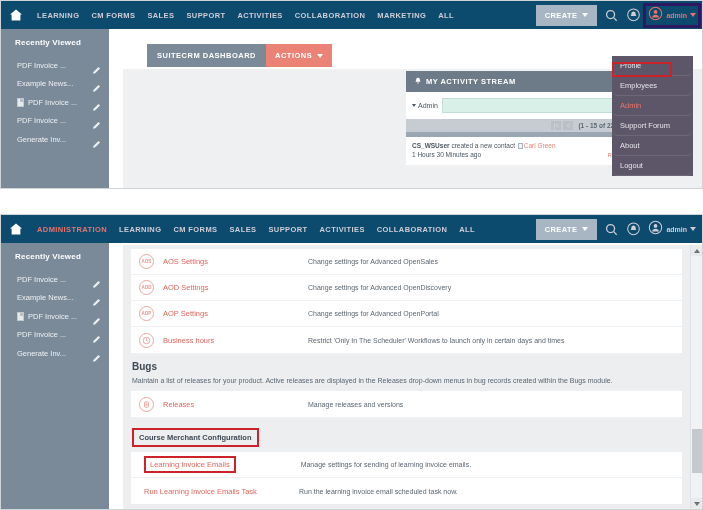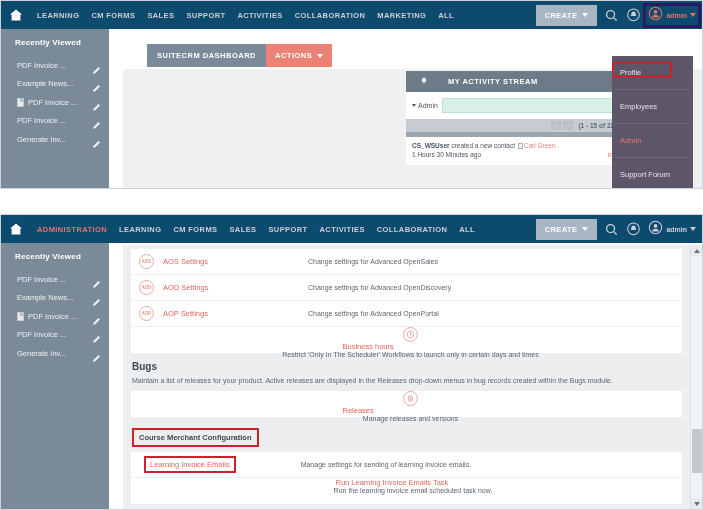--- a/index.html
+++ b/index.html
@@ -91,21 +91,21 @@
     cursor:pointer;
   }
   .dash-body { position:absolute; top:40px; left:0; right:0; bottom:0; background:#eff0f1; }
 
   .stream {
     position:absolute; top:42px; left:283px; width:245px;
     background:#ffffff;
   }
   .stream-head {
     background:#6d7b89; color:#ffffff; font-size:7.5px; font-weight:bold;
-    letter-spacing:0.5px; padding:6px 14px; display:flex; align-items:center; gap:20px;text-align:center;
+    letter-spacing:0.5px; padding:6px 8px; display:flex; align-items:center; gap:4px;text-align:center;
   }
   .bell { width:8px;height:9px; }
   .stream-post { display:flex; align-items:center; padding:6px 6px; gap:4px; background:#fff; }
   .post-user { font-size:7px; color:#4a5560; display:flex; align-items:center; gap:2px; }
   .caret-sm { width:0;height:0;border-left:2.5px solid transparent;border-right:2.5px solid transparent;
     border-top:3.5px solid #4a5560; display:inline-block; }
   .post-input { flex:1 1 auto; height:15px; background:#d9f0e8; border:1px solid #bfded4; }
   .post-btn { background:#ea8376; color:#fff; font-size:7px; font-weight:bold; letter-spacing:.4px;
     padding:4px 13px; cursor:pointer; }
   .pager { background:#c6ccd2; display:flex; justify-content:flex-end; align-items:center;
@@ -124,42 +124,42 @@
   .sr-line2 { font-size:6.5px; color:#4a5560; margin-top:2px; }
   .sr-actions { position:absolute; right:6px; bottom:7px; font-size:6px; color:#ea8376; }
   .teal-edge { position:absolute; top:0; right:0; width:4px; bottom:0; background:#8fd2bc; }
 
   
   .user-menu {
     position:absolute; top:27px; right:9px; width:81px;
     background:#5c5668; z-index:40;
   }
   .um-item {
-    color:#e6e4ea; font-size:7.5px; padding:12px 8px;
+    color:#e6e4ea; font-size:7.5px; padding:5px 8px;
     border-bottom:1px solid #6d6778; cursor:pointer;border-radius:6px;
   }
   .um-item.hl { color:#e8736a; }
 
   
   .panel2 {
     position:absolute; top:214px; left:0; width:703px; height:296px;
     background:#ffffff; overflow:hidden; border:1px solid #cfd4d8;
   }
   .p2-sidebar-h { height:266px; }
   .p2-content {
     position:absolute; top:30px; left:122px; right:12px; bottom:0;
     background:#eceef0; padding:4px 0 0 0;
   }
   .admin-scroll { padding:0 8px 0 8px; }
   .settings-block { background:#ffffff; }
   .srow {
     display:flex; align-items:center; height:26px; padding:0 0 0 8px;
     border-bottom:1px solid #eef0f1;
   }
-  .srow:last-child { border-bottom:none;flex-direction:column; }
+  .srow:last-child { border-bottom:none; }
   .cir-ic {
     width:15px;height:15px;border-radius:50%; border:1px solid #eaa9a2;
     color:#e8928a; font-size:4.5px; font-weight:bold;
     display:flex;align-items:center;justify-content:center; flex:0 0 auto;
   }
   .srow-label { color:#e0665e; font-size:7.5px; margin-left:9px; width:145px; cursor:pointer; }
   .srow-desc { color:#5b6670; font-size:7px; }
   .sec-title { color:#3f4a54; font-size:10px; font-weight:bold; padding:8px 0 5px 1px; }
   .sec-desc { color:#5b6670; font-size:7px; padding:0 0 7px 1px; }
   .sec-title-box {

